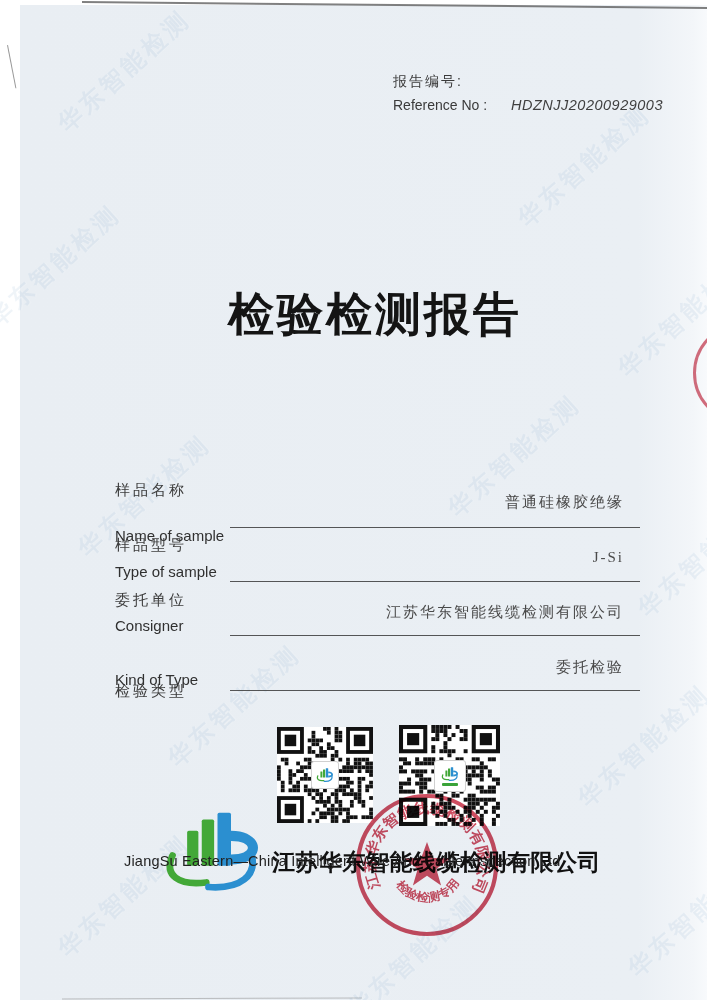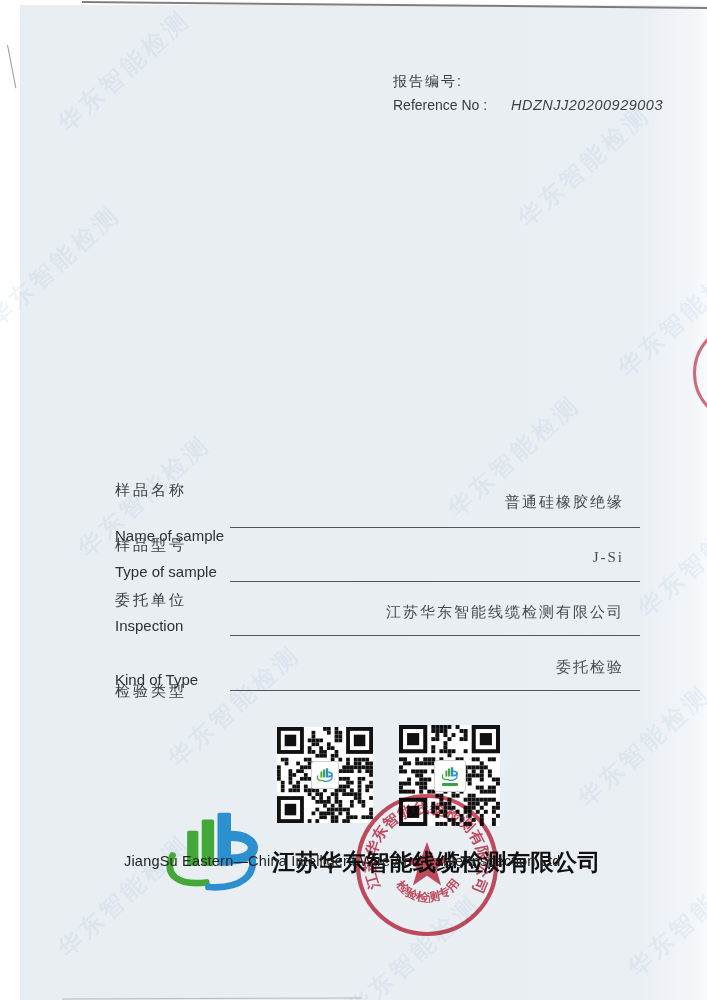--- a/index.html
+++ b/index.html
@@ -79,37 +79,38 @@
 <div class="wm" style="left:560px;top:730px">华东智能检测</div>
 <div class="wm" style="left:40px;top:880px">华东智能检测</div>
 <div class="wm" style="left:330px;top:940px">华东智能检测</div>
 <div class="wm" style="left:610px;top:900px">华东智能检测</div>
 
 <div class="hdr zh">报告编号:</div>
 <div class="hdr en">Reference No :</div>
 <div class="ref-value">HDZNJJ20200929003</div>
 
 <div class="title-wrap">
+  <div class="title-zh">检验检测报告</div>
 </div>
 
 <div class="fld">
   <div class="lz" style="top:481px">样品名称</div>
   <div class="le" style="top:527px">Name of sample</div>
   <div class="val" style="top:493px">普通硅橡胶绝缘</div>
   <div class="line" style="top:527px"></div>
 </div>
 <div class="fld">
   <div class="lz" style="top:536px">样品型号</div>
   <div class="le" style="top:563px">Type of sample</div>
   <div class="val" style="top:549px">J-Si</div>
   <div class="line" style="top:581px"></div>
 </div>
 <div class="fld">
   <div class="lz" style="top:591px">委托单位</div>
-  <div class="le" style="top:617px">Inspection</div>
+  <div class="le" style="top:617px">Consigner</div>
   <div class="val" style="top:603px">江苏华东智能线缆检测有限公司</div>
   <div class="line" style="top:635px"></div>
 </div>
 <div class="fld">
   <div class="lz" style="top:682px">检验类型</div>
   <div class="le" style="top:671px">Kind of Type</div>
   <div class="val" style="top:658px">委托检验</div>
   <div class="line" style="top:690px"></div>
 </div>
 

